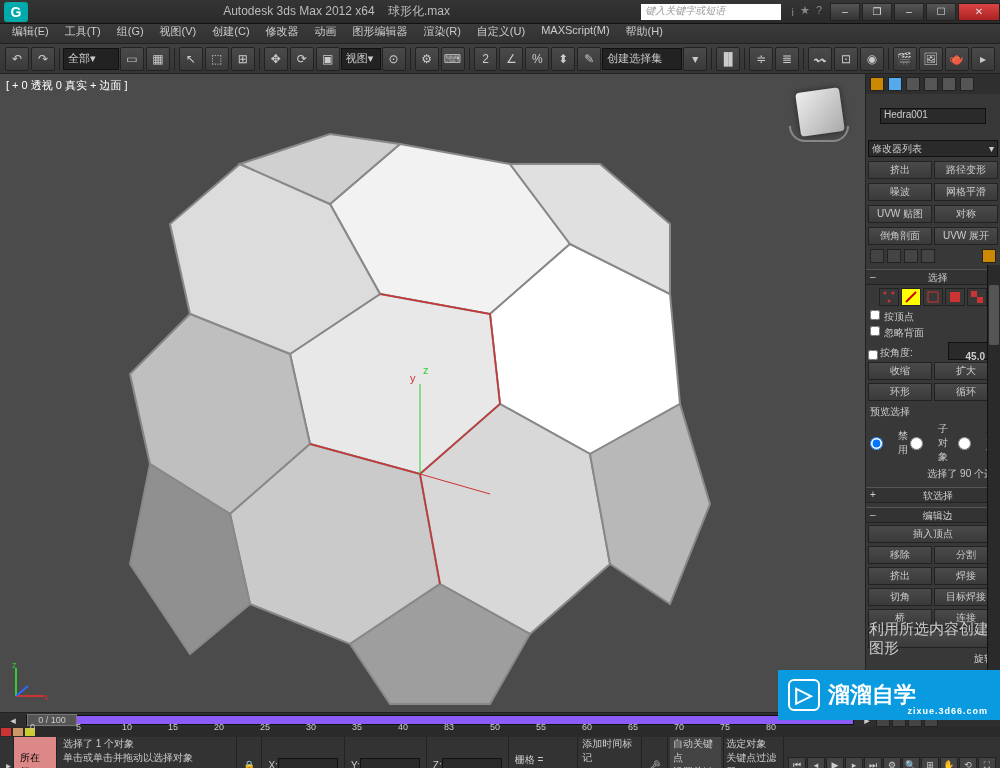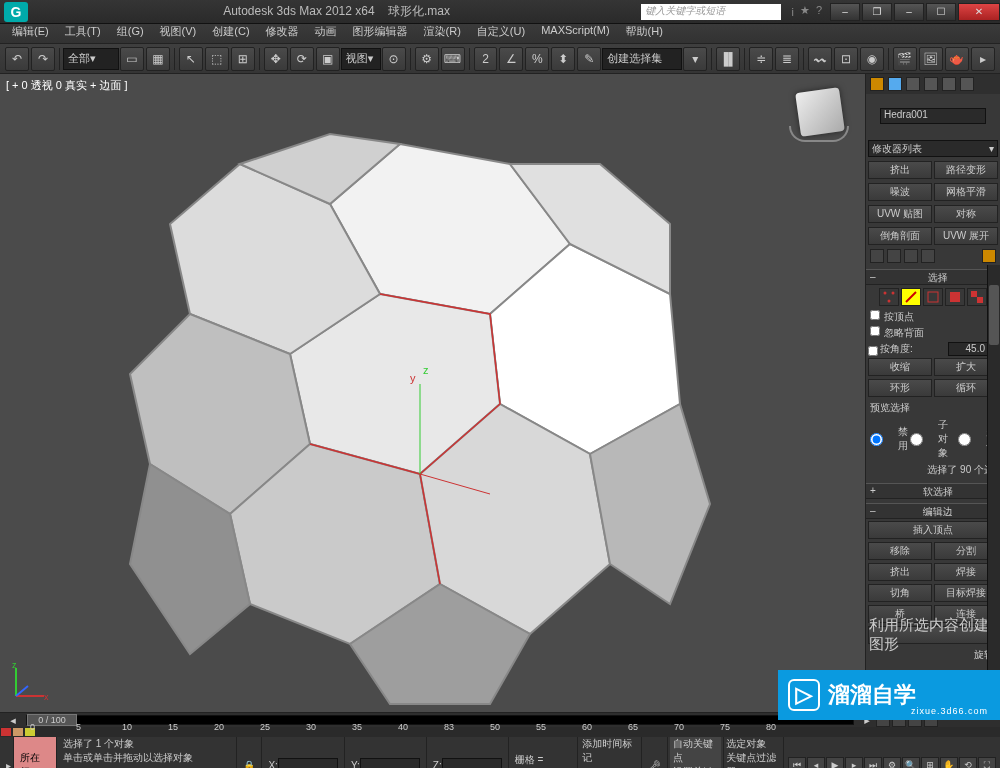--- a/index.html
+++ b/index.html
@@ -52,52 +52,52 @@
 .modstack .moditem { color:#fff; padding:1px 2px; }
 .modstack .moditem.sel { background:#5ae; color:#000; }
 .rtoolrow { display:flex; gap:3px; padding:2px 4px; align-items:center; }
 .rtoolrow .ti { width:14px; height:14px; background:#444; border:1px solid #222; }
 .rsection-hdr { height:16px; background:#333; border-top:1px solid #555; border-bottom:1px solid #222; text-align:center; padding:1px 0; margin-top:4px; }
 .rsection-hdr .pm { float:left; margin-left:4px; }
 .rchk { display:flex; padding:1px 4px; gap:4px; }
 .rchk input { width:10px; height:10px; }
 .rspinner { display:flex; align-items:flex-end; margin:1px 2px; }
 .rspinner .lbl { flex:1; }
-.rspinner .val { width:40px; height:14px; background:#2a2a2a; border:1px solid #111; text-align:right; padding:0 2px; }
+.rspinner .val { width:40px; height:14px; background:#2a2a2a; border:1px solid #111; text-align:right; padding:8px 2px;font-weight:bold; }
 .rspinner .spn { width:10px; height:14px; background:#444; border:1px solid #222; font-size:6px; text-align:center; }
 .rradio { display:flex; padding:1px 4px; gap:2px; }
 .rradio label { display:flex; align-items:center; gap:15px; }
 .rstatus { text-align:right; padding:2px 6px; }
 .subsel-row { display:flex; justify-content:center; gap:2px; padding:3px 0; }
 .subsel { width:20px; height:18px; border:1px solid #222; display:flex; align-items:center; justify-content:center; }
 .subsel.edge { background:#ff0; }
 .subsel svg { display:block; }
 
 
 .bottom { height:56px; background:#333; border-top:1px solid #222; display:flex; flex-direction:column; }
 .timeslider { height:16px; background:#2e2e2e; display:flex; align-items:center; padding:0 4px; }
-.tslid { flex:1; height:10px; background:#000000; border:1px solid #111; margin:0 4px; position:relative; }
+.tslid { flex:1; height:10px; background:#8b5cf6; border:1px solid #111; margin:0 4px; position:relative; }
 .tslid .thumb { position:absolute; left:0; top:-2px; width:50px; height:12px; background:#555; border:1px solid #777; text-align:center; font-size:9px; }
 .tctrls { width:120px; display:flex; gap:2px; }
 .tctrls .c { width:14px; height:14px; background:#444; border:1px solid #222; }
 .ruler { height:14px; background:#222; display:flex; align-items:center; font-size:9px; color:#ccc; padding:0 30px; position:relative; }
 .ruler span { position:absolute; }
 .keybar { height:10px; background:#2a2a2a; display:flex; }
 .keybar .cbox { width:10px; height:8px; margin:1px; }
 .status { flex:1; display:flex; align-items:center; background:#333; font-size:10px; }
 .status .scell { padding:0 6px; border-right:1px solid #222; height:100%; display:flex; align-items:center; }
 .status .scell.pink { background:#d88; color:#000; }
 .status input { background:#2a2a2a; border:1px solid #111; color:#ccc; height:14px; width:60px; font-size:10px; padding:0 2px; }
 .status .playbtns { display:flex; gap:1px; margin-left:auto; padding:0 4px; }
 .status .pb { width:18px; height:16px; background:#444; border:1px solid #222; display:flex; align-items:center; justify-content:center; font-size:9px; }
 
 
 .watermark { position:absolute; right:0; bottom:48px; width:222px; height:50px; background:#0a9ae0; display:flex; align-items:center; color:#fff; font-size:22px; font-weight:bold; padding:0 10px; gap:8px; }
 .watermark .wlogo { width:32px; height:32px; border:2px solid #fff; border-radius:6px; display:flex; align-items:center; justify-content:center; }
-.watermark .wsub { position:absolute; right:12px; bottom:4px; font-size:9px; font-weight:normal; letter-spacing:1px; }
+.watermark .wsub { position:absolute; right:12px; bottom:4px; font-size:9px; font-weight:bold; letter-spacing:1px; }
 
 .scrollbar-v { position:absolute; right:0; top:0; bottom:0; width:13px; background:#2a2a2a; border-left:1px solid #111; }
 .scrollbar-v .s-thumb { position:absolute; left:1px; right:1px; top:20px; height:60px; background:#555; border-radius:2px; }
 </style>
 </head>
 <body>
 
 <div class="titlebar">
   <div class="logo">G</div>
   <div class="title-text">

